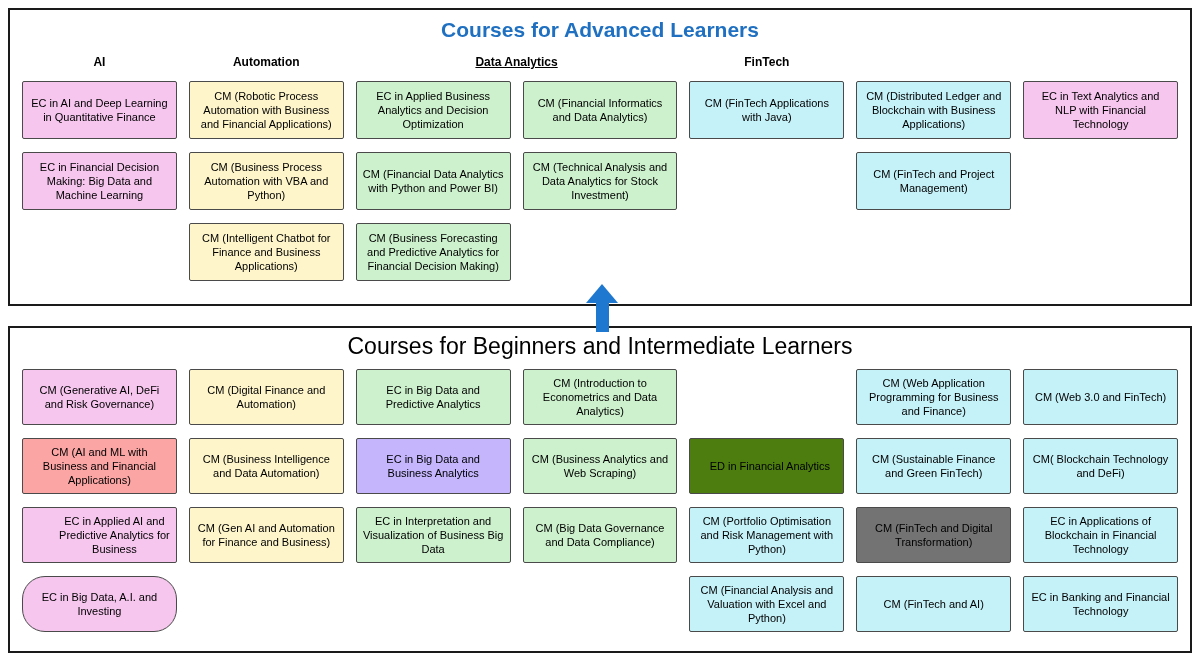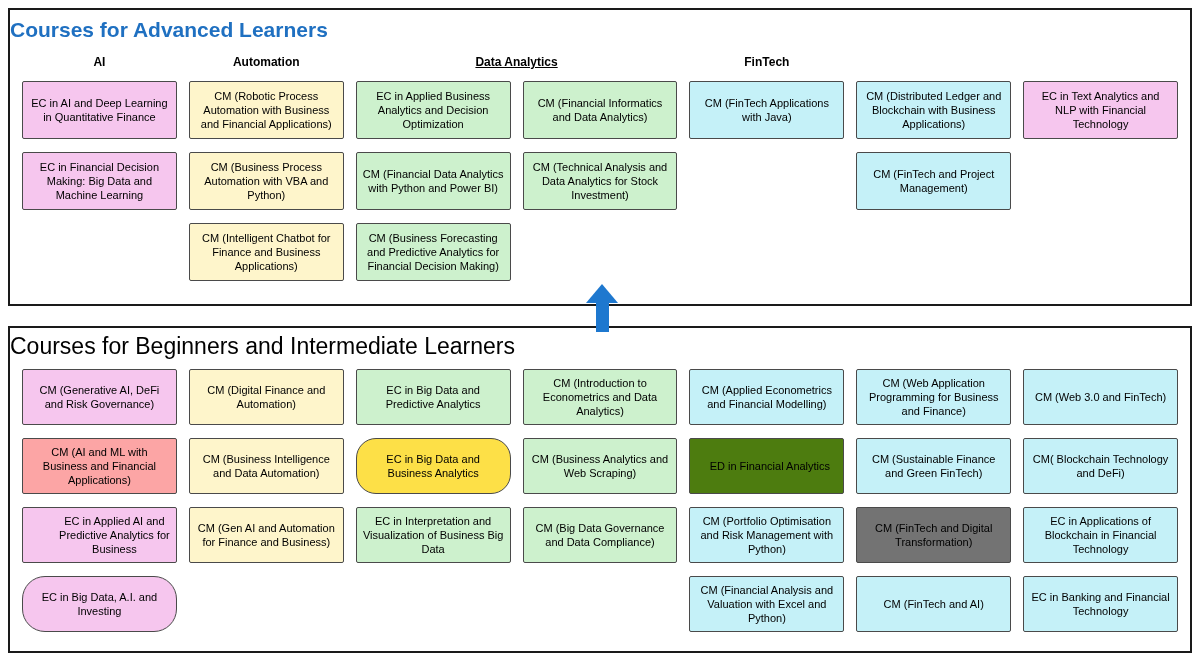--- a/index.html
+++ b/index.html
@@ -12,21 +12,21 @@
     overflow: hidden;
   }
   .panel {
     position: absolute;
     border: 2px solid #1a1a1a;
     background: #ffffff;
   }
   #advanced-panel { left: 8px; top: 8px; width: 1184px; height: 298px; }
   #beginner-panel { left: 8px; top: 326px; width: 1184px; height: 327px; }
 
-  .panel-title { text-align: left; }
+  .panel-title { text-align: center; }
   #advanced-panel .panel-title {
     padding-top: 8px;
     font-size: 21px;
     font-weight: 600;
     color: var(--title-blue, #1F70C1);
   }
   #beginner-panel .panel-title {
     padding-top: 5px;
     font-size: 23px;
     font-weight: 400;
@@ -126,26 +126,25 @@
   <div class="arrow-shaft"></div>
 </div>
 
 <div class="panel" id="beginner-panel">
   <div class="panel-title">Courses for Beginners and Intermediate Learners</div>
   <div class="course-grid">
       <div class="course-box" style="grid-area: 1 / 1; background: rgb(246, 198, 238);">CM (Generative AI, DeFi and Risk Governance)</div>
       <div class="course-box" style="grid-area: 1 / 2; background: rgb(254, 245, 203);">CM (Digital Finance and Automation)</div>
       <div class="course-box" style="grid-area: 1 / 3; background: rgb(205, 241, 205);">EC in Big Data and Predictive Analytics</div>
       <div class="course-box" style="grid-area: 1 / 4; background: rgb(205, 241, 205);">CM (Introduction to Econometrics and Data Analytics)</div>
-      <div class="course-box" style="grid-area: 1 / 5; background: rgb(197, 241, 248);">CM (Applied Econometrics and Financial Modelling)</div>
       <div class="course-box" style="grid-area: 1 / 6; background: rgb(197, 241, 248);">CM (Web Application Programming for Business and Finance)</div>
       <div class="course-box" style="grid-area: 1 / 7; background: rgb(197, 241, 248);">CM (Web 3.0 and FinTech)</div>
       <div class="course-box" style="grid-area: 2 / 1; background: #fca5a5;">CM (AI and ML with Business and Financial Applications)</div>
       <div class="course-box" style="grid-area: 2 / 2; background: rgb(254, 245, 203); text-align: center;">CM (Business Intelligence and Data Automation)</div>
-      <div class="course-box" style="grid-area: 2 / 3; background: #fde047; border-radius: 20px;">EC in Big Data and Business Analytics</div>
+      <div class="course-box" style="grid-area: 2 / 3; background: #c4b5fd;">EC in Big Data and Business Analytics</div>
       <div class="course-box" style="grid-area: 2 / 4; background: rgb(205, 241, 205);">CM (Business Analytics and Web Scraping)</div>
       <div class="course-box" style="grid-area: 2 / 5; background: #4d7c0f; padding-left: 12px;">ED in Financial Analytics</div>
       <div class="course-box" style="grid-area: 2 / 6; background: rgb(197, 241, 248);">CM (Sustainable Finance and Green FinTech)</div>
       <div class="course-box" style="grid-area: 2 / 7; background: rgb(197, 241, 248);">CM( Blockchain Technology and DeFi)</div>
       <div class="course-box" style="grid-area: 3 / 1; background: rgb(246, 198, 238); padding-left: 36px;">EC in Applied AI and Predictive Analytics for Business</div>
       <div class="course-box" style="grid-area: 3 / 2; background: rgb(254, 245, 203);">CM (Gen AI and Automation for Finance and Business)</div>
       <div class="course-box" style="grid-area: 3 / 3; background: rgb(205, 241, 205);">EC in Interpretation and Visualization of Business Big Data</div>
       <div class="course-box" style="grid-area: 3 / 4; background: rgb(205, 241, 205);">CM (Big Data Governance and Data Compliance)</div>
       <div class="course-box" style="grid-area: 3 / 5; background: rgb(197, 241, 248);">CM (Portfolio Optimisation and Risk Management with Python)</div>
       <div class="course-box" style="grid-area: 3 / 6; background: #737373;">CM (FinTech and Digital Transformation)</div>

